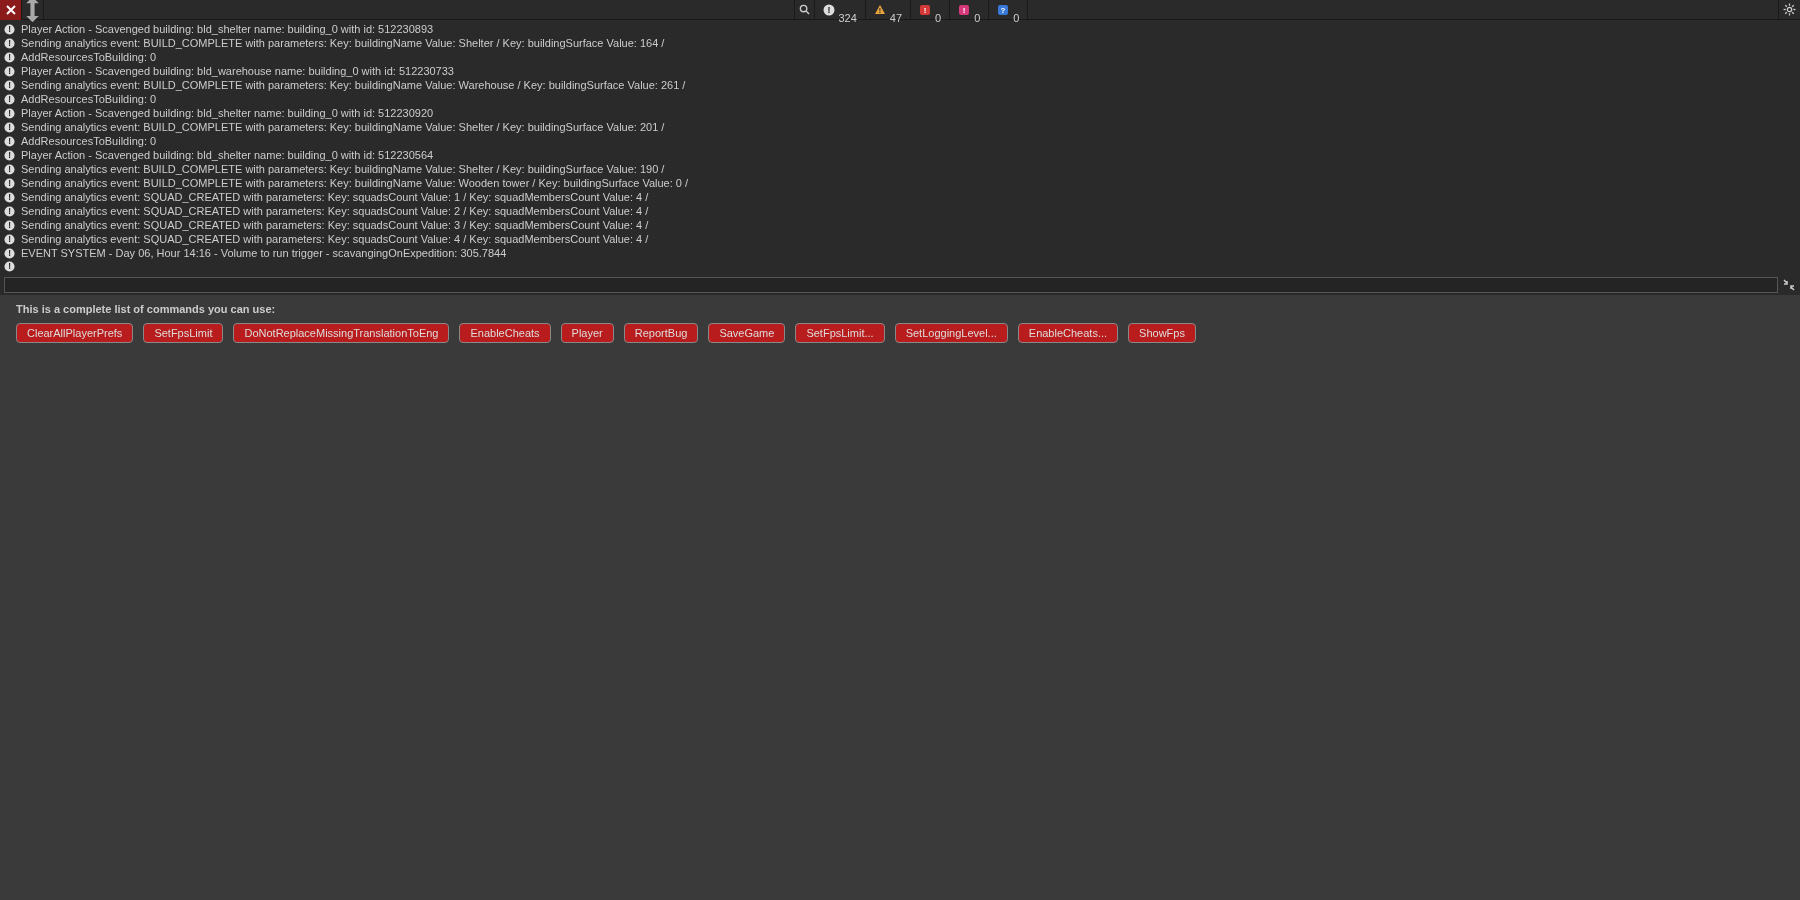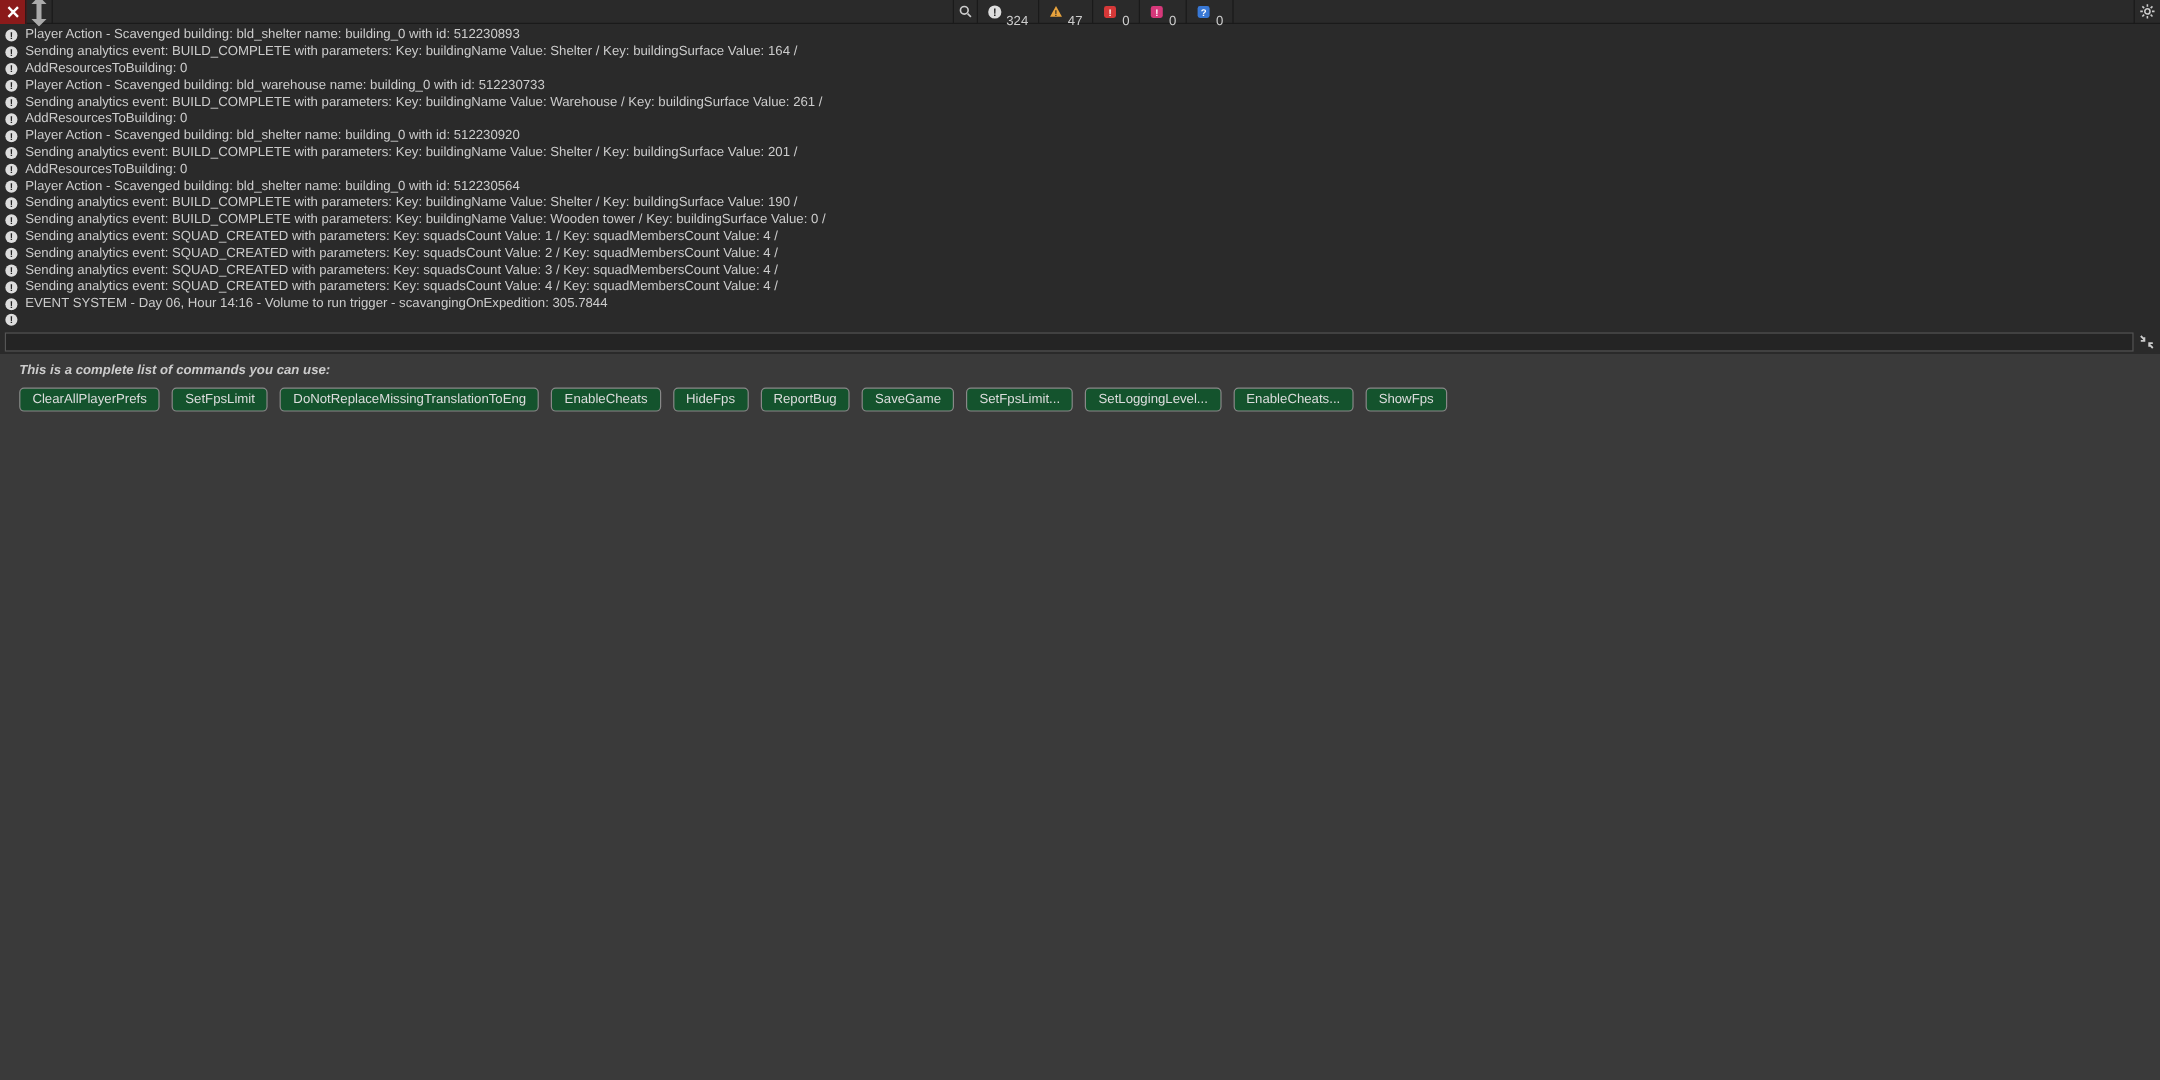--- a/index.html
+++ b/index.html
@@ -121,29 +121,28 @@
       cursor: pointer;
     }
     .commands-section {
       padding: 8px 16px;
     }
     .commands-label {
       font-size: 11px;
       font-weight: bold;
       color: #ccc;
       margin-bottom: 8px;
-      font-style: italic;
     }
     .commands-row {
       display: flex;
       gap: 10px;
       flex-wrap: wrap;
     }
     .cmd-btn {
-      background: #14532d;
+      background: #b91c1c;
       border: 1px solid #888;
       border-radius: 4px;
       color: #ddd;
       font-size: 11px;
       padding: 3px 10px;
       cursor: pointer;
     }
   </style>
 </head>
 <body>
@@ -407,21 +406,21 @@
   </div>
 </div>
 
 <div class="commands-section">
   <div class="commands-label">This is a complete list of commands you can use:</div>
   <div class="commands-row" id="commands-row">
       <button class="cmd-btn">ClearAllPlayerPrefs</button>
       <button class="cmd-btn">SetFpsLimit</button>
       <button class="cmd-btn">DoNotReplaceMissingTranslationToEng</button>
       <button class="cmd-btn">EnableCheats</button>
-      <button class="cmd-btn">HideFps</button>
+      <button class="cmd-btn">Player</button>
       <button class="cmd-btn">ReportBug</button>
       <button class="cmd-btn">SaveGame</button>
       <button class="cmd-btn">SetFpsLimit...</button>
       <button class="cmd-btn">SetLoggingLevel...</button>
       <button class="cmd-btn">EnableCheats...</button>
       <button class="cmd-btn">ShowFps</button>
     </div>
 </div>
 
 </body></html>

